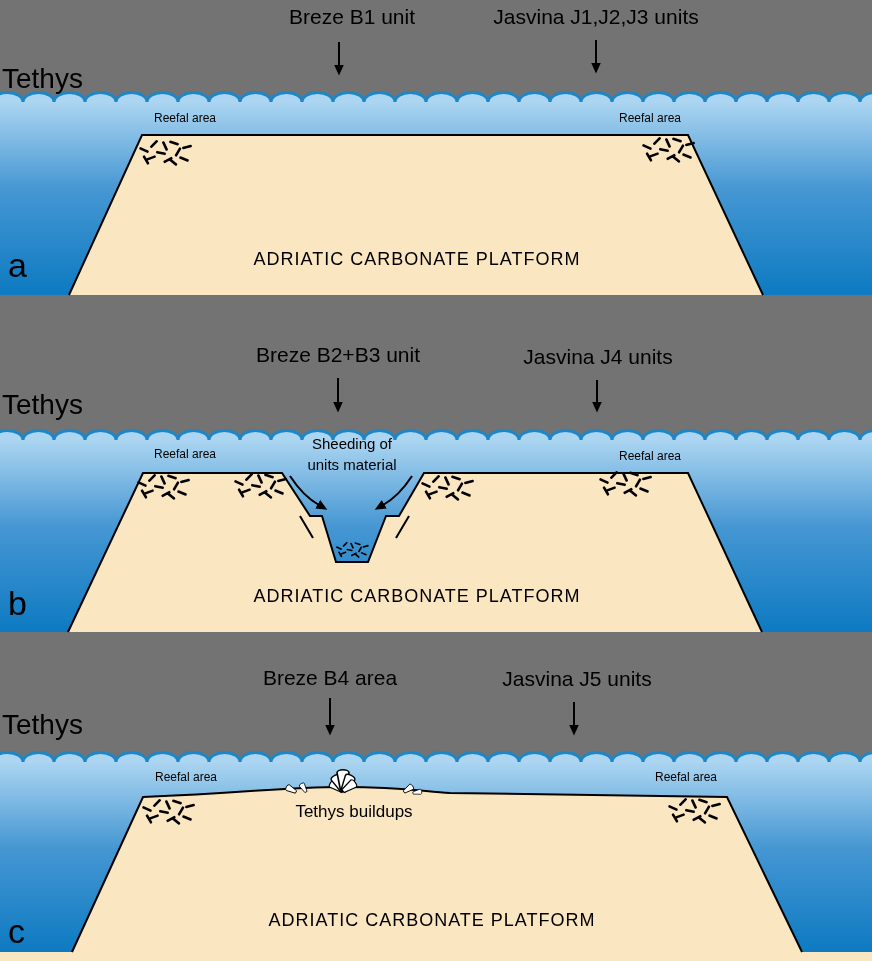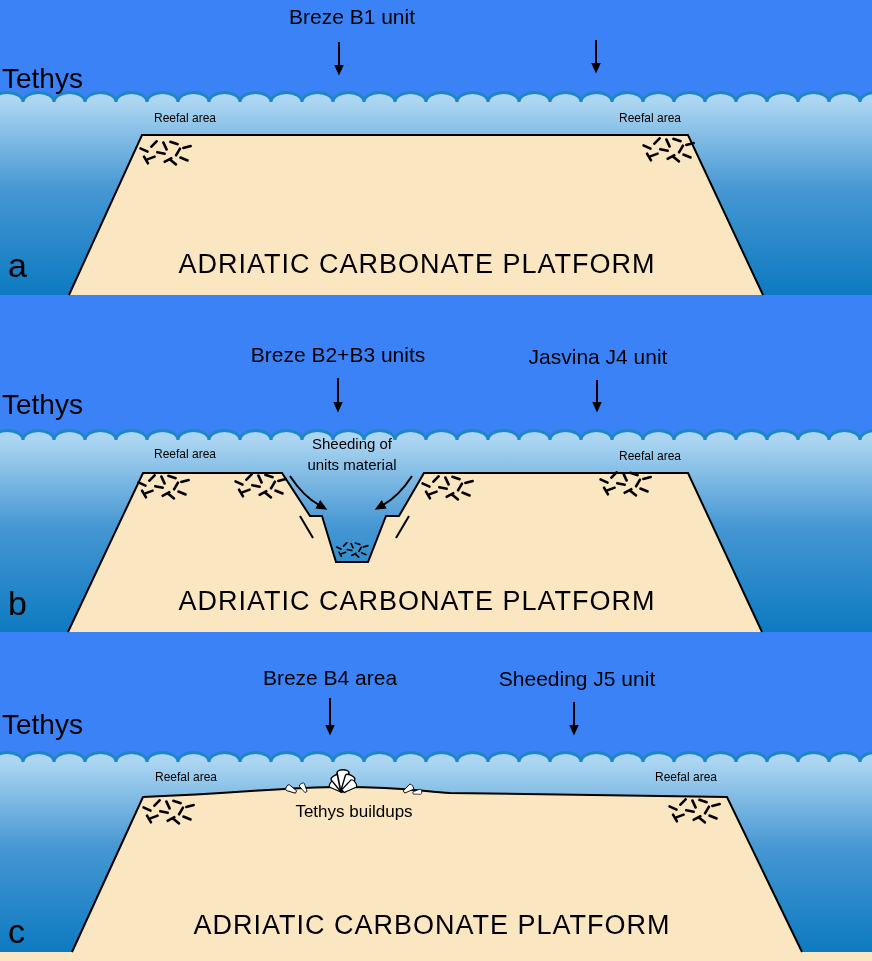--- a/index.html
+++ b/index.html
@@ -1,24 +1,24 @@
 <!DOCTYPE html>
 <html style="--water-top: #abd5f1; --water-mid: #4697d3; --water-deep: #0d7ac1; --wave-stroke: #1f86c6; --platform-fill: #fbe6c2; --line: #000000;"><head>
 <meta charset="utf-8">
 <style>
   html,body{margin:0;padding:0;background:#fff;}
-  .stage{position:relative;width:872px;height:961px;background:#3b82f6;overflow:hidden;
+  .stage{position:relative;width:872px;height:961px;background:#737373;overflow:hidden;
          font-family:"Liberation Sans",sans-serif;color:#000;}
   .stage svg{position:absolute;left:0;top:0;}
   .lbl{position:absolute;white-space:nowrap;line-height:1.05;}
   .centered{transform:translateX(-50%);text-align:center;}
   .unit{font-size:21px;}
   .sea{font-size:28px;}
   .reef{font-size:12px;}
-  .platform-name{font-size:27px;letter-spacing:1px;text-align:center;}
+  .platform-name{font-size:18px;letter-spacing:1px;text-align:center;}
   .panel-letter{font-size:34px;}
   .small-note{font-size:15px;}
   .buildups{font-size:17px;}
   
   .s0{stop-color:var(--water-top);}
   .s1{stop-color:var(--water-mid);}
   .s2{stop-color:var(--water-deep);}
   .wavefill{fill:var(--water-top);stroke:none;}
   .waveline{fill:none;stroke:var(--wave-stroke);stroke-width:3;}
   .plat{fill:var(--platform-fill);stroke:none;}
@@ -119,38 +119,39 @@
         <use href="#cone" transform="translate(404,792) rotate(55) scale(0.6)"></use>
         <use href="#cone" transform="translate(413,793) rotate(80) scale(0.5)"></use>
       </g>
       <path class="waveline" d="M-8 762 a15.5 9.5 0 0 1 31 0 a15.5 9.5 0 0 1 31 0 a15.5 9.5 0 0 1 31 0 a15.5 9.5 0 0 1 31 0 a15.5 9.5 0 0 1 31 0 a15.5 9.5 0 0 1 31 0 a15.5 9.5 0 0 1 31 0 a15.5 9.5 0 0 1 31 0 a15.5 9.5 0 0 1 31 0 a15.5 9.5 0 0 1 31 0 a15.5 9.5 0 0 1 31 0 a15.5 9.5 0 0 1 31 0 a15.5 9.5 0 0 1 31 0 a15.5 9.5 0 0 1 31 0 a15.5 9.5 0 0 1 31 0 a15.5 9.5 0 0 1 31 0 a15.5 9.5 0 0 1 31 0 a15.5 9.5 0 0 1 31 0 a15.5 9.5 0 0 1 31 0 a15.5 9.5 0 0 1 31 0 a15.5 9.5 0 0 1 31 0 a15.5 9.5 0 0 1 31 0 a15.5 9.5 0 0 1 31 0 a15.5 9.5 0 0 1 31 0 a15.5 9.5 0 0 1 31 0 a15.5 9.5 0 0 1 31 0 a15.5 9.5 0 0 1 31 0 a15.5 9.5 0 0 1 31 0 a15.5 9.5 0 0 1 31 0 a15.5 9.5 0 0 1 31 0"></path>
       <line x1="330" y1="698" x2="330" y2="726" class="ink" marker-end="url(#ah)"></line>
       <line x1="574" y1="702" x2="574" y2="726" class="ink" marker-end="url(#ah)"></line>
     </g>
   </svg>
 
   <div class="lbl unit centered" style="left:352px;top:6px">Breze B1 unit</div>
+  <div class="lbl unit centered" style="left:596px;top:6px">Jasvina J1,J2,J3 units</div>
   <div class="lbl sea" style="left:2px;top:64px">Tethys</div>
   <div class="lbl reef centered" style="left:185px;top:112px">Reefal area</div>
   <div class="lbl reef centered" style="left:650px;top:112px">Reefal area</div>
   <div class="lbl platform-name centered" style="left:417px;top:250px">ADRIATIC CARBONATE PLATFORM</div>
   <div class="lbl panel-letter" style="left:8px;top:248px">a</div>
 
-  <div class="lbl unit centered" style="left:338px;top:344px">Breze B2+B3 units</div>
-  <div class="lbl unit centered" style="left:598px;top:346px">Jasvina J4 unit</div>
+  <div class="lbl unit centered" style="left:338px;top:344px">Breze B2+B3 unit</div>
+  <div class="lbl unit centered" style="left:598px;top:346px">Jasvina J4 units</div>
   <div class="lbl sea" style="left:2px;top:390px">Tethys</div>
   <div class="lbl reef centered" style="left:185px;top:448px">Reefal area</div>
   <div class="lbl reef centered" style="left:650px;top:450px">Reefal area</div>
   <div class="lbl small-note centered" style="left:352px;top:436px">Sheeding of</div>
   <div class="lbl small-note centered" style="left:352px;top:457px">units material</div>
   <div class="lbl platform-name centered" style="left:417px;top:587px">ADRIATIC CARBONATE PLATFORM</div>
   <div class="lbl panel-letter" style="left:8px;top:586px">b</div>
 
   <div class="lbl unit centered" style="left:330px;top:667px">Breze B4 area</div>
-  <div class="lbl unit centered" style="left:577px;top:668px">Sheeding J5 unit</div>
+  <div class="lbl unit centered" style="left:577px;top:668px">Jasvina J5 units</div>
   <div class="lbl sea" style="left:2px;top:710px">Tethys</div>
   <div class="lbl reef centered" style="left:186px;top:771px">Reefal area</div>
   <div class="lbl reef centered" style="left:686px;top:771px">Reefal area</div>
   <div class="lbl buildups centered" style="left:354px;top:803px">Tethys buildups</div>
   <div class="lbl platform-name centered" style="left:432px;top:911px">ADRIATIC CARBONATE PLATFORM</div>
   <div class="lbl panel-letter" style="left:8px;top:914px">c</div>
 
 </div>
 
 </body></html>

